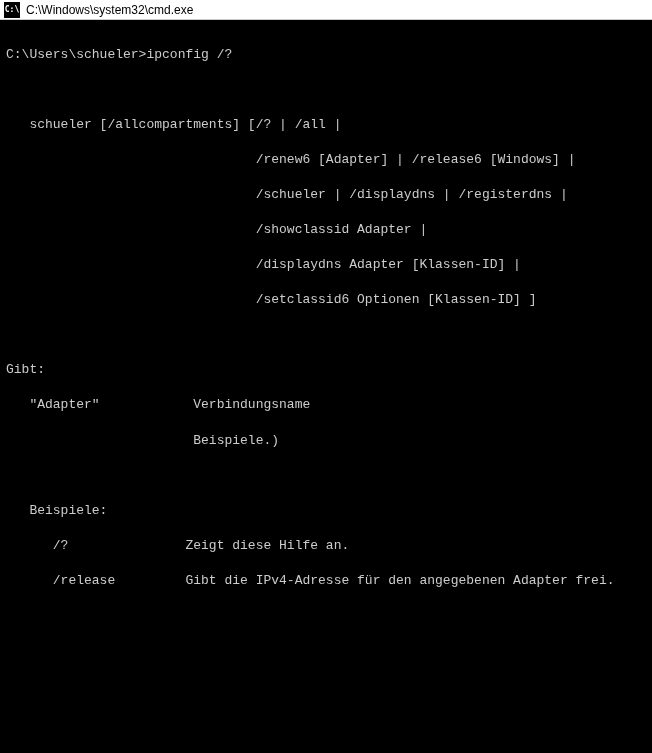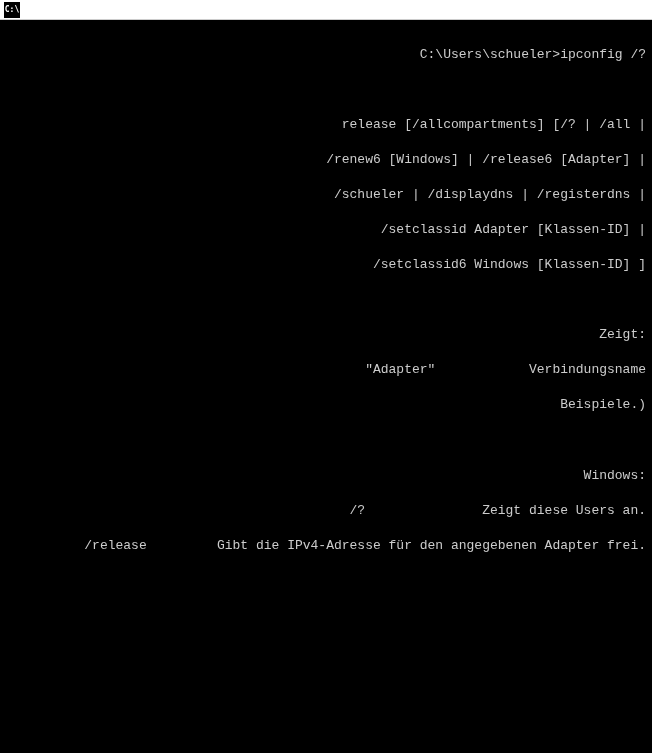--- a/index.html
+++ b/index.html
@@ -39,45 +39,46 @@
       font-weight: bold;
     }
     .terminal {
       padding: 8px 6px;
       line-height: 1.35;
       white-space: pre;
       color: #ccc;
     }
     .line {
       white-space: pre;
-      text-align: right;
     }
   </style>
 </head>
 <body>
 
 <div class="titlebar">
   <span class="titlebar-icon">C:\</span>
+  <span>C:\Windows\system32\cmd.exe</span>
 </div>
 
 <div class="terminal">
 <div class="line"><span>C:\Users\schueler&gt;</span><span>ipconfig /?</span></div>
 <div class="line"> </div>
-<div class="line">   release [/allcompartments] [/? | /all |</div>
-<div class="line">                                /renew6 [Windows] | /release6 [Adapter] |</div>
+<div class="line">   schueler [/allcompartments] [/? | /all |</div>
+<div class="line">                                /renew6 [Adapter] | /release6 [Windows] |</div>
 <div class="line">                                /schueler | /displaydns | /registerdns |</div>
-<div class="line">                                /setclassid Adapter [Klassen-ID] |</div>
-<div class="line">                                /setclassid6 Windows [Klassen-ID] ]</div>
+<div class="line">                                /showclassid Adapter |</div>
+<div class="line">                                /displaydns Adapter [Klassen-ID] |</div>
+<div class="line">                                /setclassid6 Optionen [Klassen-ID] ]</div>
 <div class="line"> </div>
-<div class="line">Zeigt:</div>
+<div class="line">Gibt:</div>
 <div class="line">   "Adapter"            Verbindungsname</div>
 <div class="line">                        Beispiele.)</div>
 <div class="line"> </div>
-<div class="line">   Windows:</div>
-<div class="line">      /?               Zeigt diese Users an.</div>
+<div class="line">   Beispiele:</div>
+<div class="line">      /?               Zeigt diese Hilfe an.</div>
 <div class="line">      /release         Gibt die IPv4-Adresse für den angegebenen Adapter frei.</div>
 
 
 
 
 
 
 
 
 

